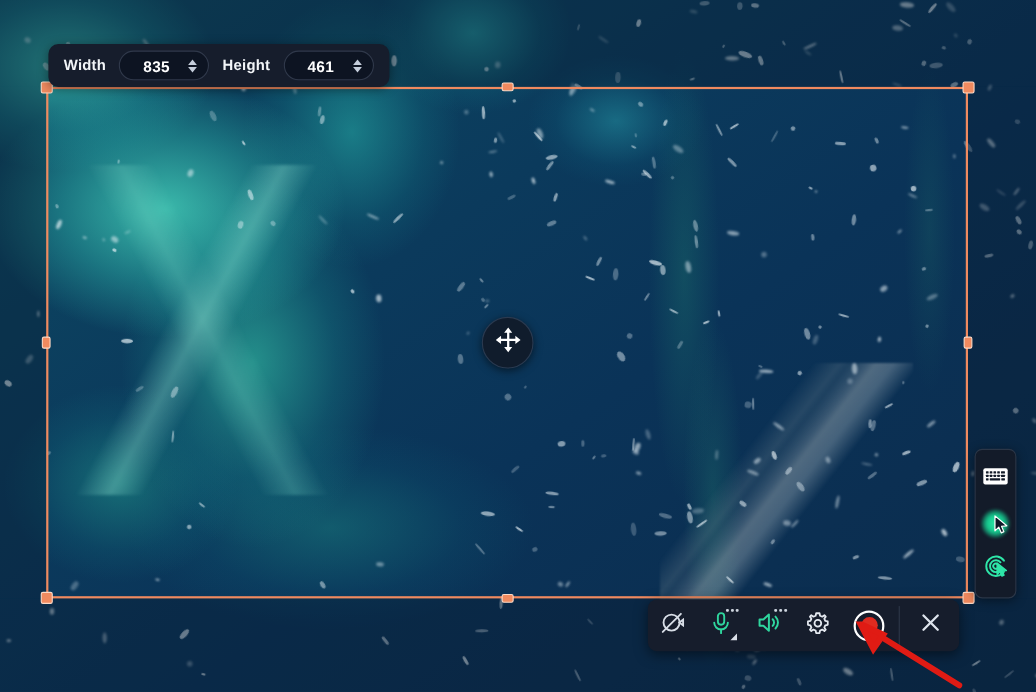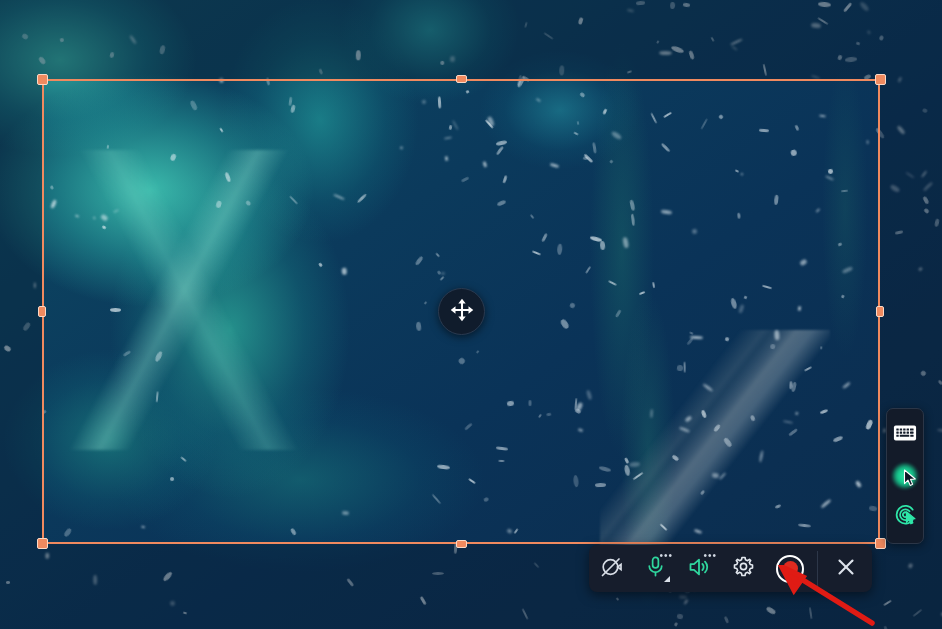--- a/index.html
+++ b/index.html
@@ -563,20 +563,42 @@
   <div class="handle corner" style="left:875px; top:538px;"></div>
 
   <div id="move-handle">
     <span>
       <svg width="26" height="26" viewBox="0 0 24 24" fill="#ffffff">
         <path d="M12 1.6 L15.4 6.0 L12.95 6.0 L12.95 11.05 L18.0 11.05 L18.0 8.6 L22.4 12 L18.0 15.4 L18.0 12.95 L12.95 12.95 L12.95 18.0 L15.4 18.0 L12 22.4 L8.6 18.0 L11.05 18.0 L11.05 12.95 L6.0 12.95 L6.0 15.4 L1.6 12 L6.0 8.6 L6.0 11.05 L11.05 11.05 L11.05 6.0 L8.6 6.0 Z"></path>
       </svg>
     </span>
   </div>
 
+  <div id="size-bar">
+
+    <span class="size-label">Width</span>
+
+    <div class="num-field">
+      <span class="num-value">835</span>
+      <span class="spinner">
+        <span class="chev up"></span>
+        <span class="chev down"></span>
+      </span>
+    </div>
+
+    <span class="size-label">Height</span>
+
+    <div class="num-field">
+      <span class="num-value">461</span>
+      <span class="spinner">
+        <span class="chev up"></span>
+        <span class="chev down"></span>
+      </span>
+    </div>
+  </div>
 
   <div id="toolbar">
 
     <div class="tb-btn">
       <span>
         <svg width="24" height="24" viewBox="0 0 24 24" fill="none" stroke="#d7dde6" stroke-width="1.7" stroke-linecap="round">
           <circle cx="11.5" cy="12" r="7.3"></circle>
           <path d="M18.6 12 L22 9.4 L22 14.6 Z"></path>
           <line x1="3.5" y1="20.5" x2="20" y2="4"></line>
         </svg>

